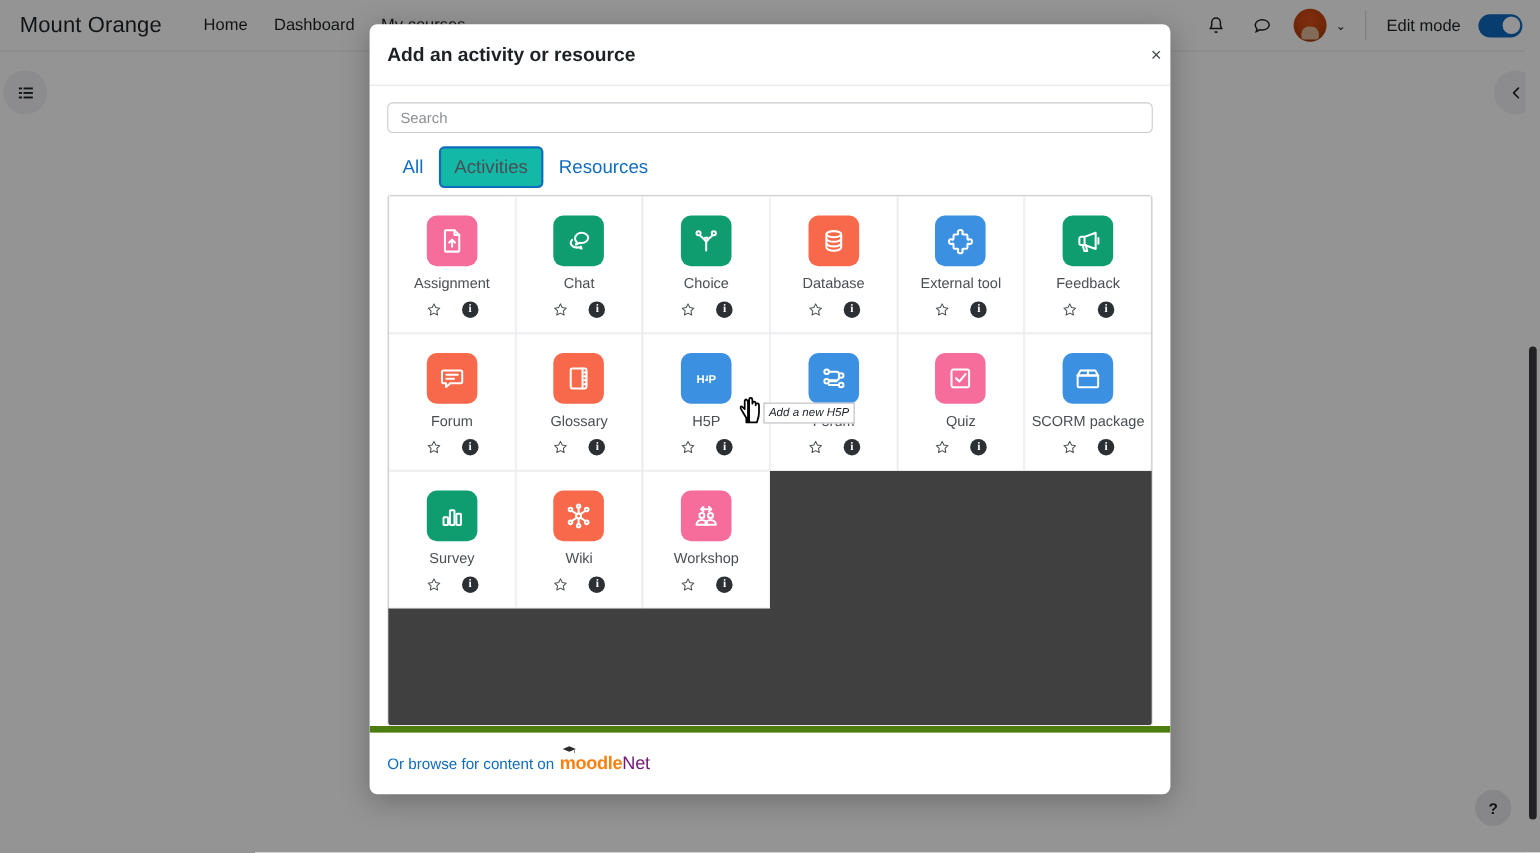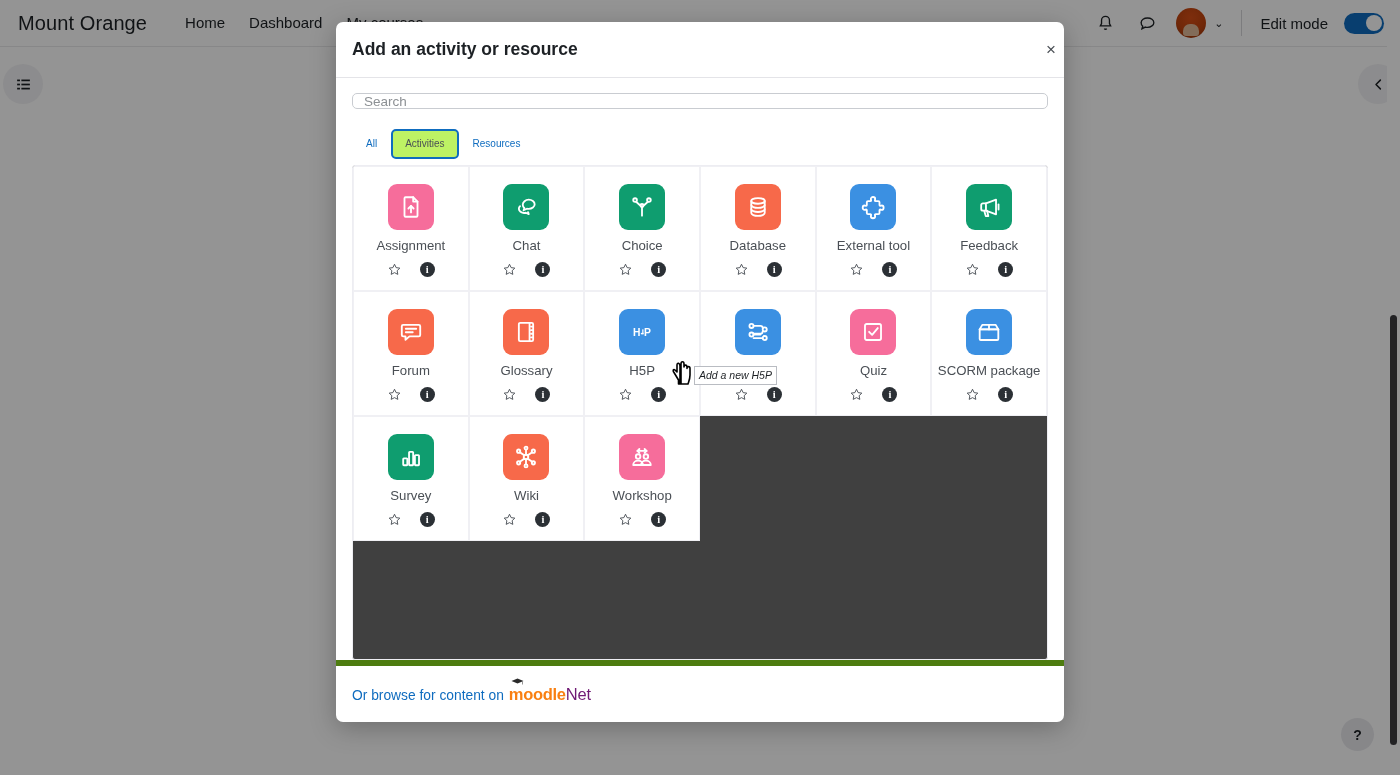--- a/index.html
+++ b/index.html
@@ -92,33 +92,33 @@
     border-bottom: 1px solid #e4e4e8; flex: 0 0 auto;
   }
   .modal-title { font-size: 17.5px; font-weight: bold; color: #1d2125; }
   .modal-close {
     margin-left: auto; width: 26px; height: 26px; display: flex; align-items: center; justify-content: center;
     font-size: 17px; color: #4a4f55; line-height: 1;
   }
   .modal-body { flex: 1 1 auto; padding: 15px 16px 0; display: flex; flex-direction: column; min-height: 0; }
 
   .search-input {
-    width: 100%; height: 16px; border: 1px solid #c9ccd1; border-radius: 5px;
+    width: 100%; height: 28px; border: 1px solid #c9ccd1; border-radius: 5px;
     padding: 0 11px; font-size: 13.5px; color: #15803d; background: #fff;
     font-family: "Liberation Sans", sans-serif;
   }
   .search-input::placeholder { color: #8c9094; }
 
   .tabs { display: flex; align-items: flex-end; gap: 0; margin-top: 15px; height: 35px; flex: 0 0 auto; }
   .tab {
-    font-size: 10px; color: #0f6cbf; padding: 7px 12px; border-radius: 5px;
+    font-size: 17px; color: #0f6cbf; padding: 7px 12px; border-radius: 5px;
     border: 2px solid transparent; line-height: 1.2;
   }
   .tab.active {
-    color: #4a4f55; background: #bef264; border: 2px solid #0f6cbf;
+    color: #4a4f55; background: #14b8a6; border: 2px solid #0f6cbf;
   }
 
   .grid-wrap {
     margin-top: 6px; background: #404040; border: 1px solid #ededf2;
     border-radius: 3px; flex: 1 1 auto; min-height: 0; position: relative;
     overflow: hidden;
   }
   .grid {
     display: grid; grid-template-columns: repeat(6, 1fr);
   }

